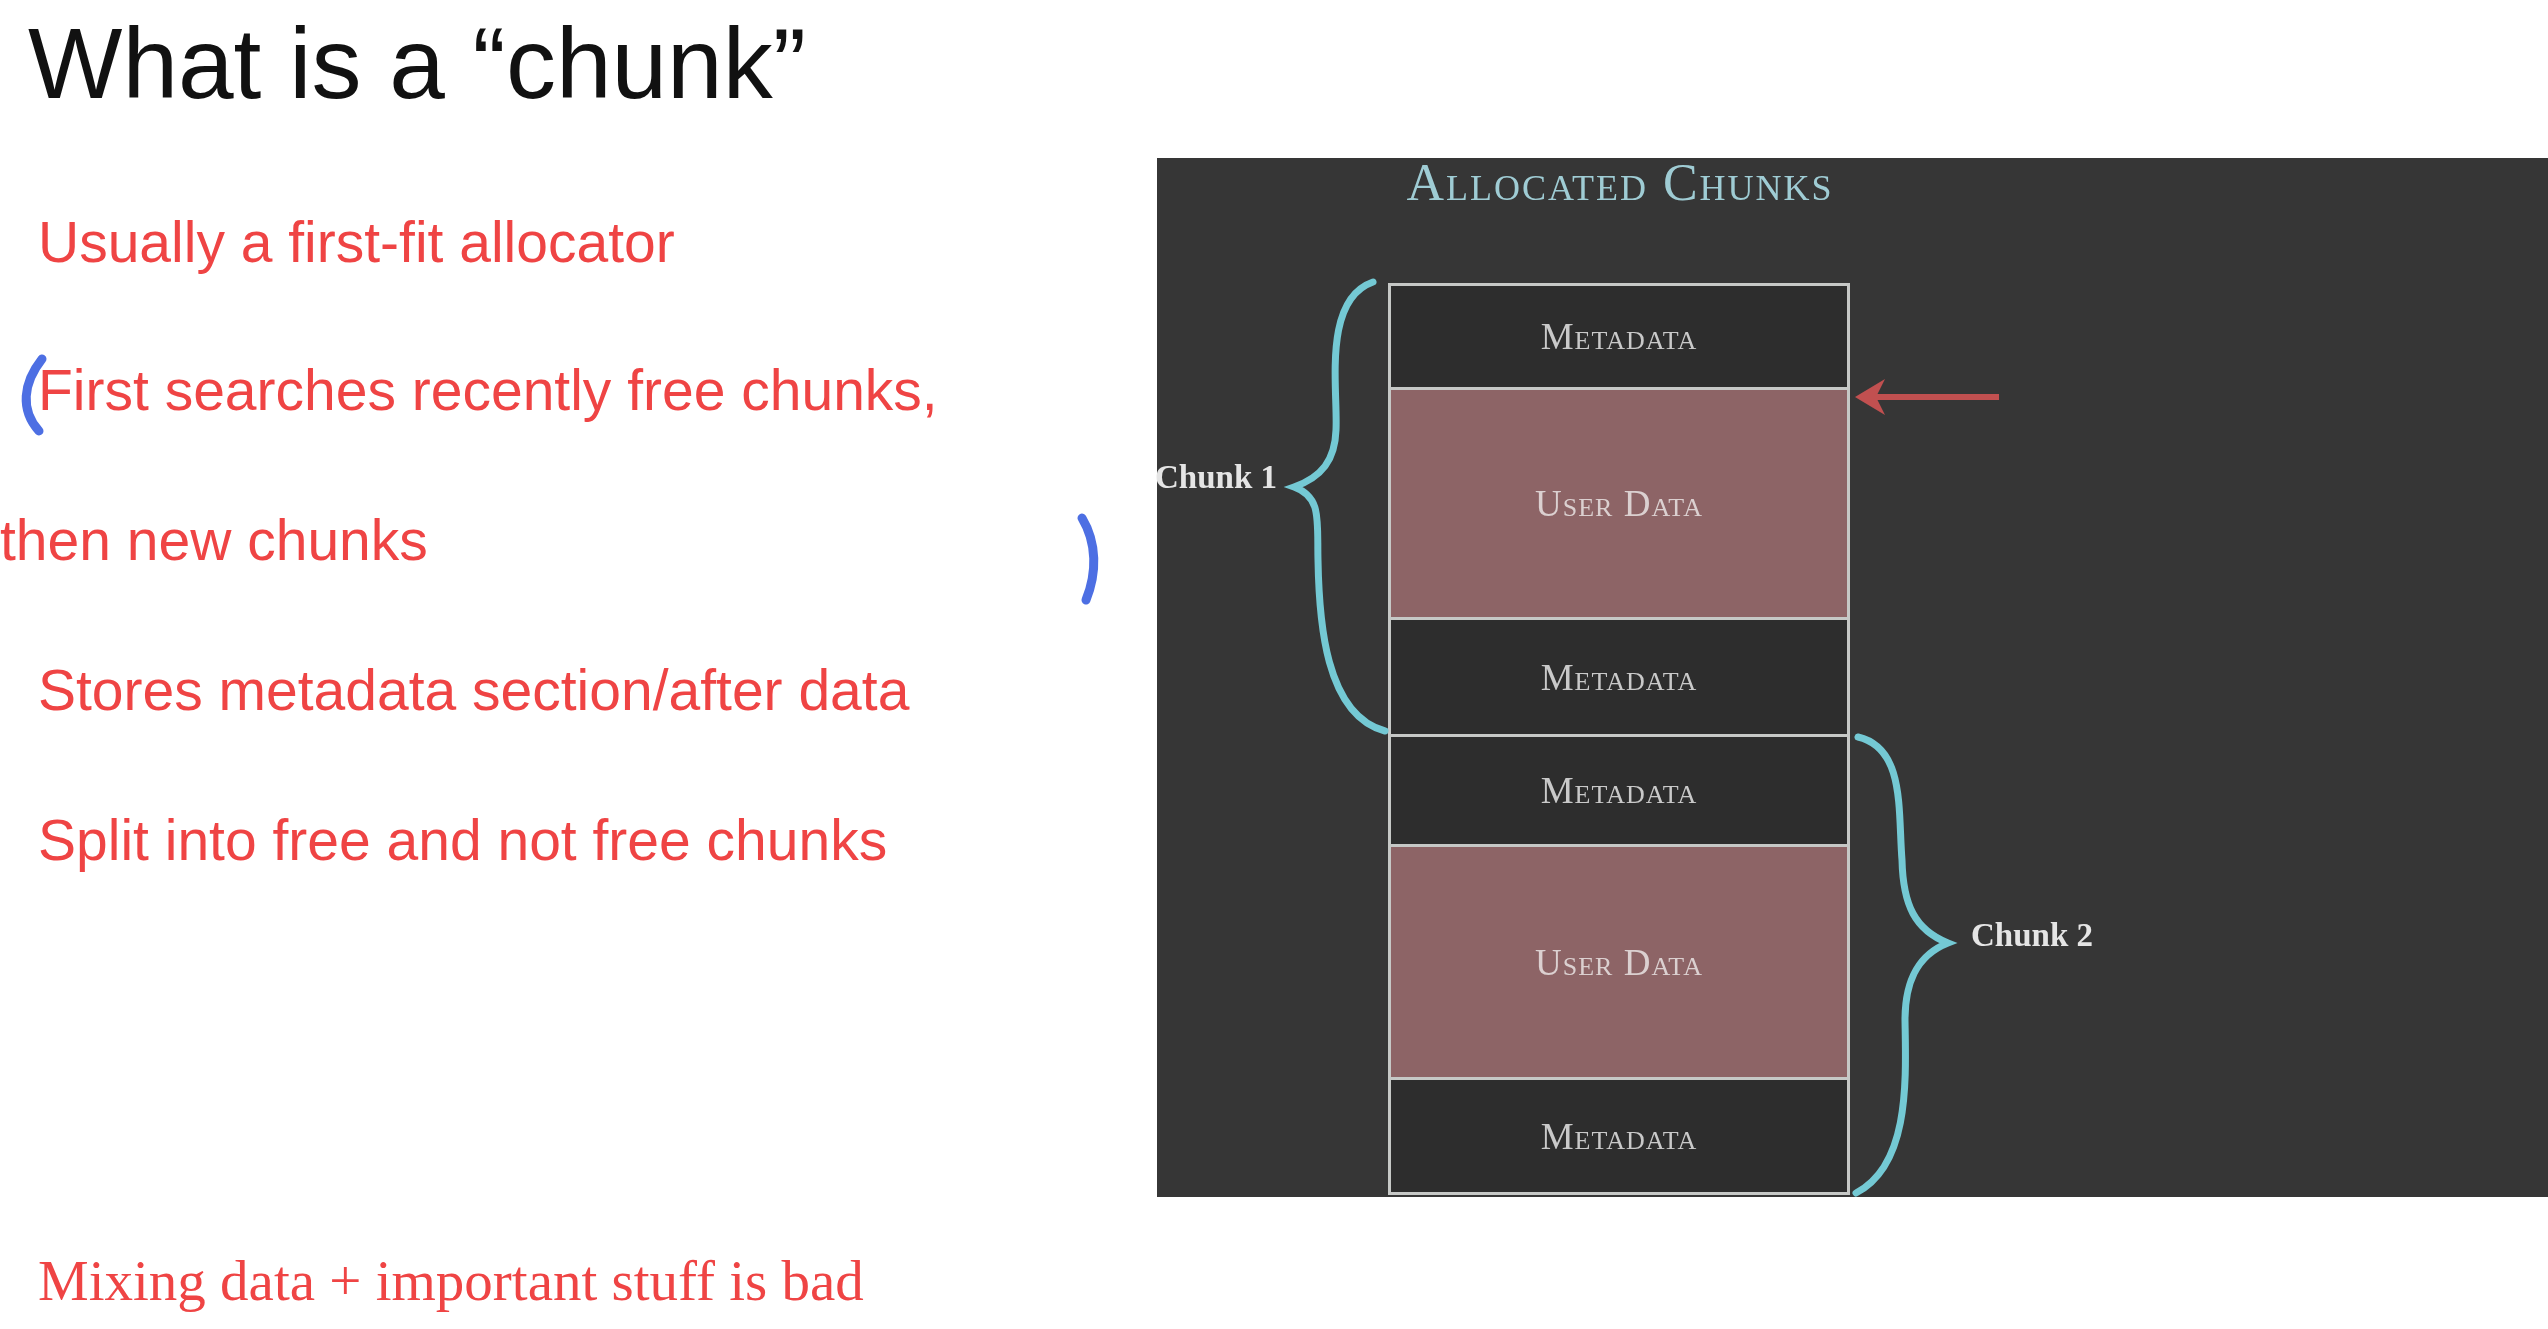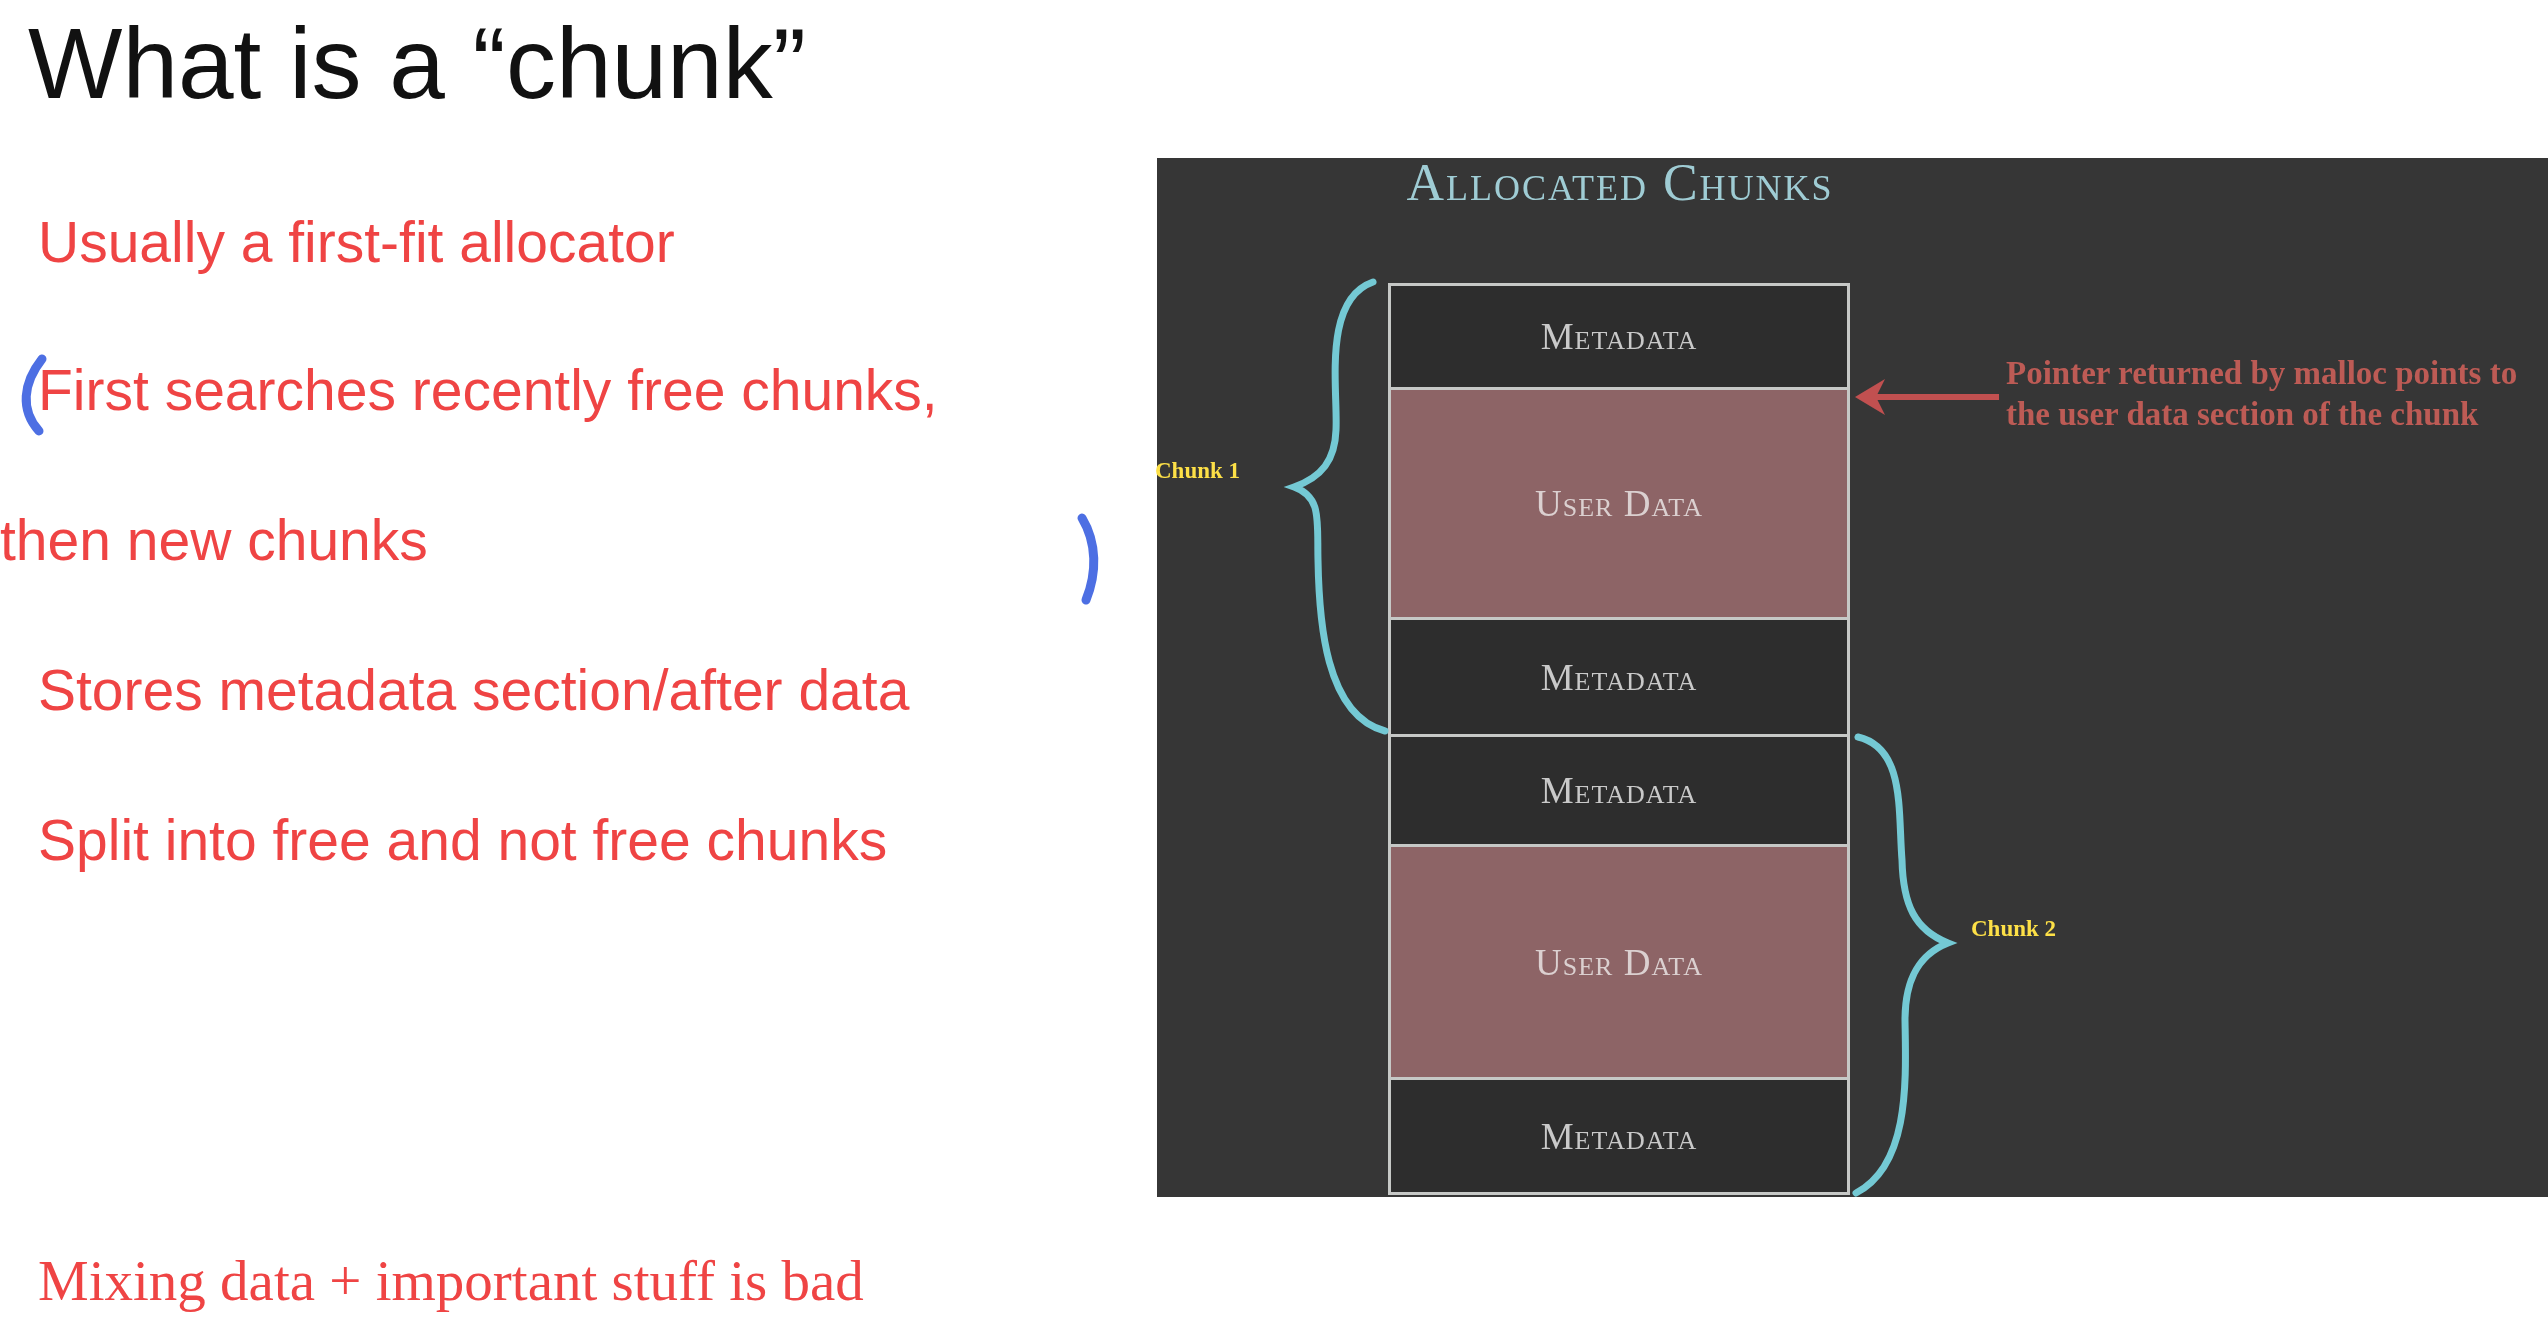--- a/index.html
+++ b/index.html
@@ -46,22 +46,22 @@
   .user-data{background:#8d6466;}
   .user-data span{color:#dbd0d0;}
   .bx0{top:0;height:107px;}
   .bx1{top:104px;height:233px;}
   .bx2{top:334px;height:120px;}
   .bx3{top:451px;height:113px;}
   .bx4{top:561px;height:236px;}
   .bx5{top:794px;height:118px;}
   .diagram-overlay{position:absolute;left:0;top:0;width:1378px;height:1039px;pointer-events:none;}
   .chunk-label{
-    position:absolute;font-size:23px;line-height:1.3;font-weight:700;
-    color:#fde047;white-space:nowrap;
+    position:absolute;font-size:33px;line-height:1.3;font-weight:700;
+    color:#e5e5e5;white-space:nowrap;
   }
   .chunk1-label{left:-2px;top:298px;}
   .chunk2-label{left:814px;top:756px;}
   .pointer-note{
     position:absolute;left:849px;top:195px;font-size:33px;line-height:41px;
     font-weight:700;color:#bd5b55;white-space:nowrap;
   }
 </style>
 </head>
 <body>
@@ -110,19 +110,15 @@
     <svg class="diagram-overlay" viewBox="0 0 1378 1039" xmlns="http://www.w3.org/2000/svg">
       <path d="M 216 124 C 165 142, 181 232, 179 272 C 178 302, 165 319, 137 329 C 165 339, 160 362, 161 402 C 162 462, 168 557, 228 573" fill="none" stroke="#74c9d4" stroke-width="7" stroke-linecap="round"></path>
       <path d="M 701 579 C 748 590, 741 652, 745 702 C 746 747, 758 772, 791 785 C 758 798, 748 827, 748 862 C 749 922, 753 1007, 699 1035" fill="none" stroke="#74c9d4" stroke-width="7" stroke-linecap="round"></path>
       <line x1="842" y1="239" x2="714" y2="239" stroke="#c15050" stroke-width="6"></line>
       <polygon points="698,239 728,221 719,239 728,257" fill="#c15050"></polygon>
     </svg>
 
     <div class="chunk-label chunk1-label">Chunk 1</div>
     <div class="chunk-label chunk2-label">Chunk 2</div>
 
-    <div class="pointer-note">
-      <div>Pointer returned by malloc points to</div>
-      <div>the user data section of the chunk</div>
-    </div>
 
   </div>
 </div>
 
 </body></html>

